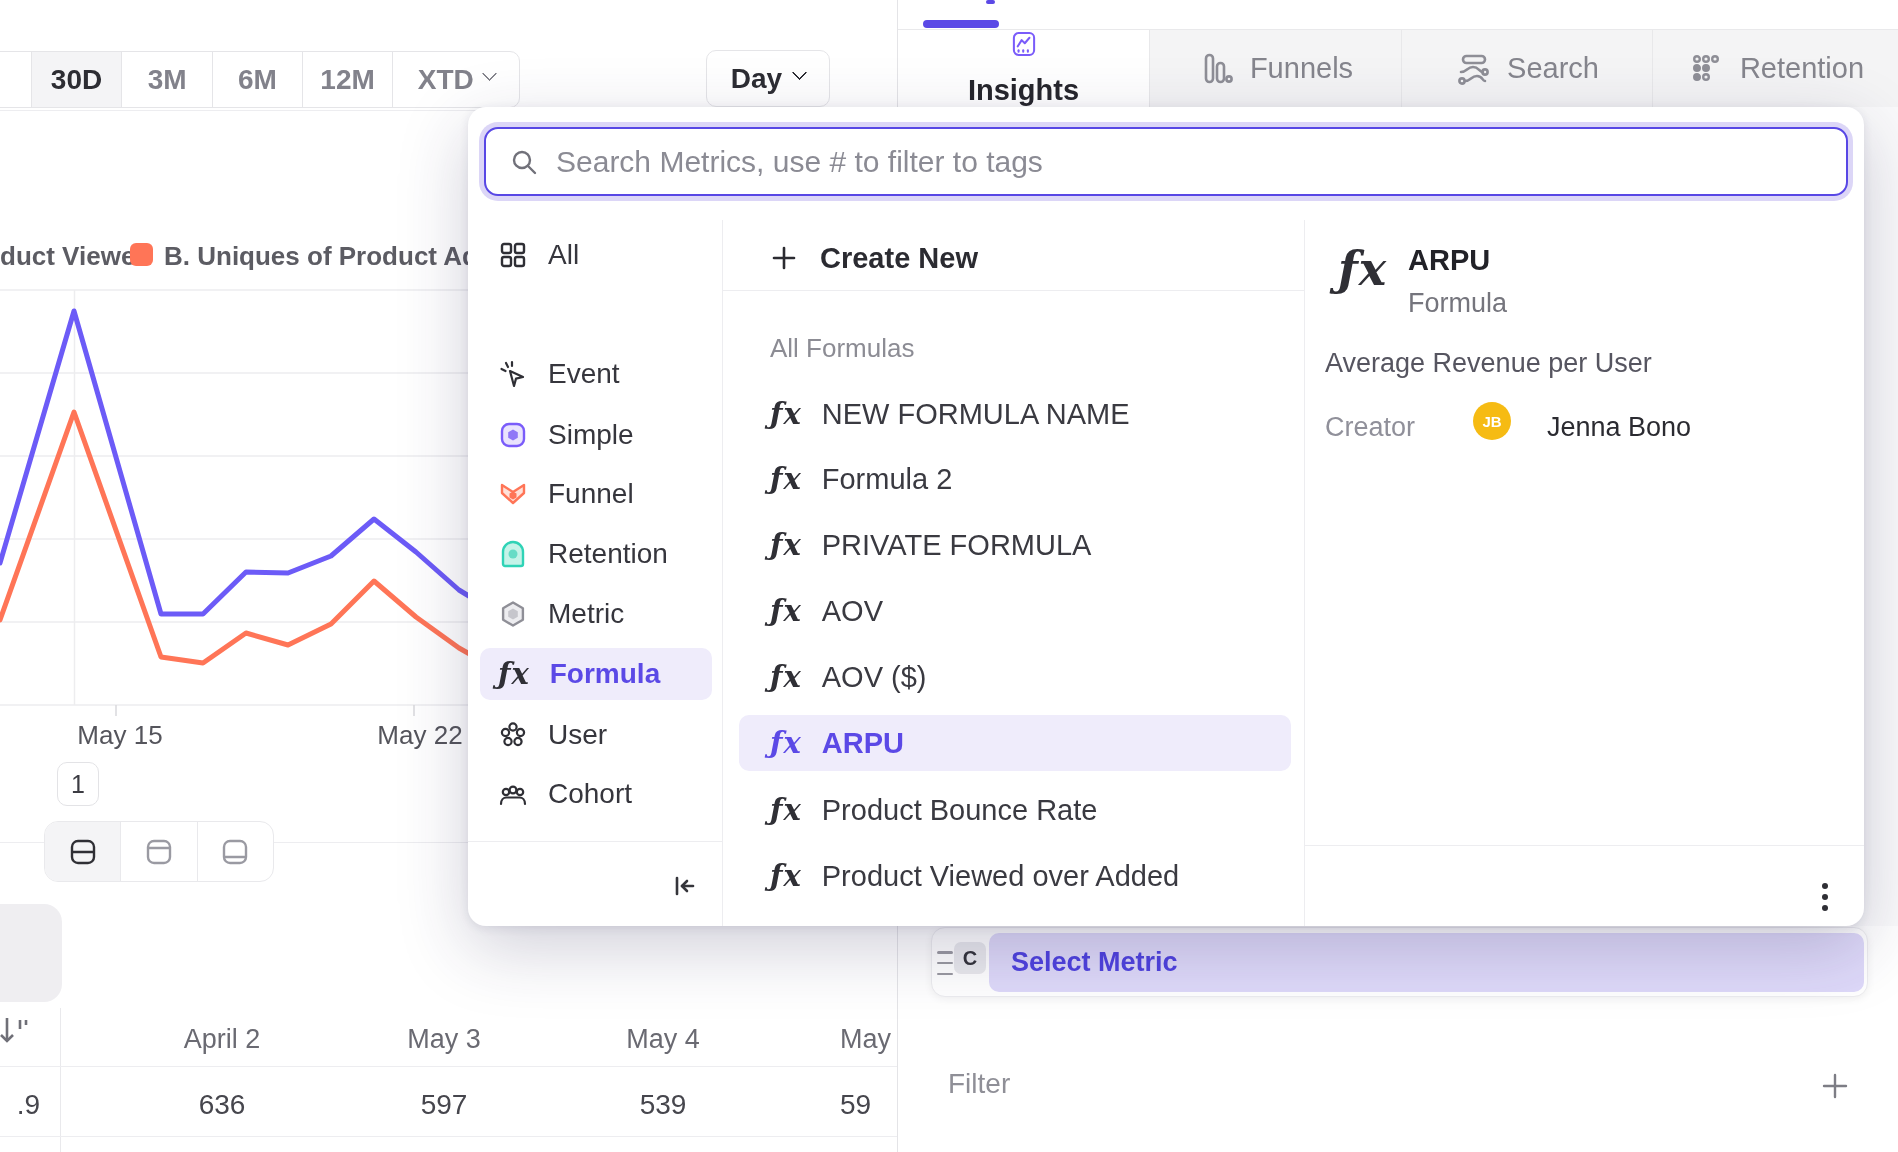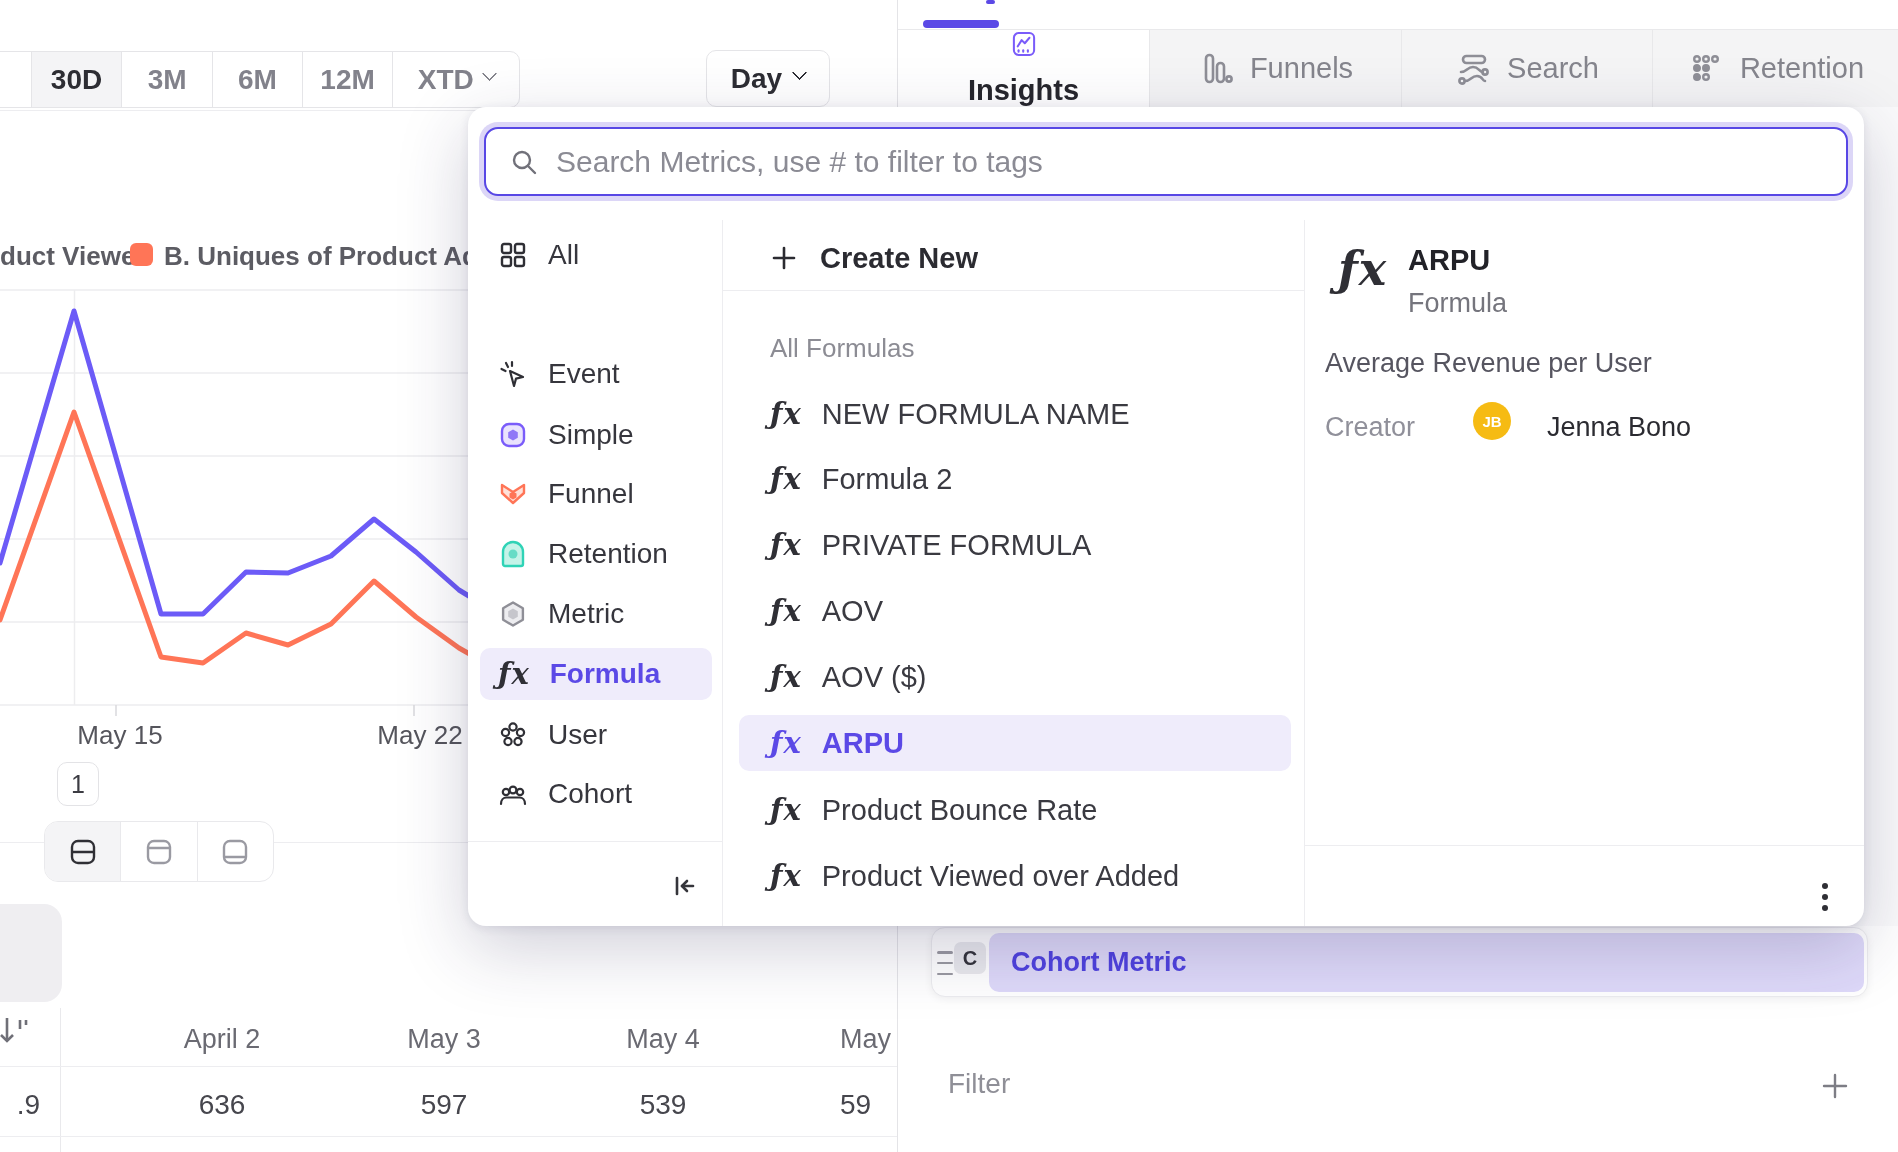--- a/index.html
+++ b/index.html
@@ -256,21 +256,21 @@
     <div class="content-bg"></div>
 
     <div class="select-card">
       <div class="drag-handle">
           <i></i>
           <i></i>
           <i></i>
         </div>
       <div class="c-badge">C</div>
       <div class="metric-field">
-        <span>Cohort Metric</span>
+        <span>Select Metric</span>
       </div>
     </div>
 
     <div class="filter-label">Filter</div>
     <svg class="abs ic" style="left:923px;top:1072px" width="28" height="28" viewBox="0 0 28 28" stroke="#7d7d85" stroke-width="2.4" stroke-linecap="round">
       <line x1="14" y1="3" x2="14" y2="25"></line>
         <line x1="3" y1="14" x2="25" y2="14"></line>
     </svg>
   </div>
 

